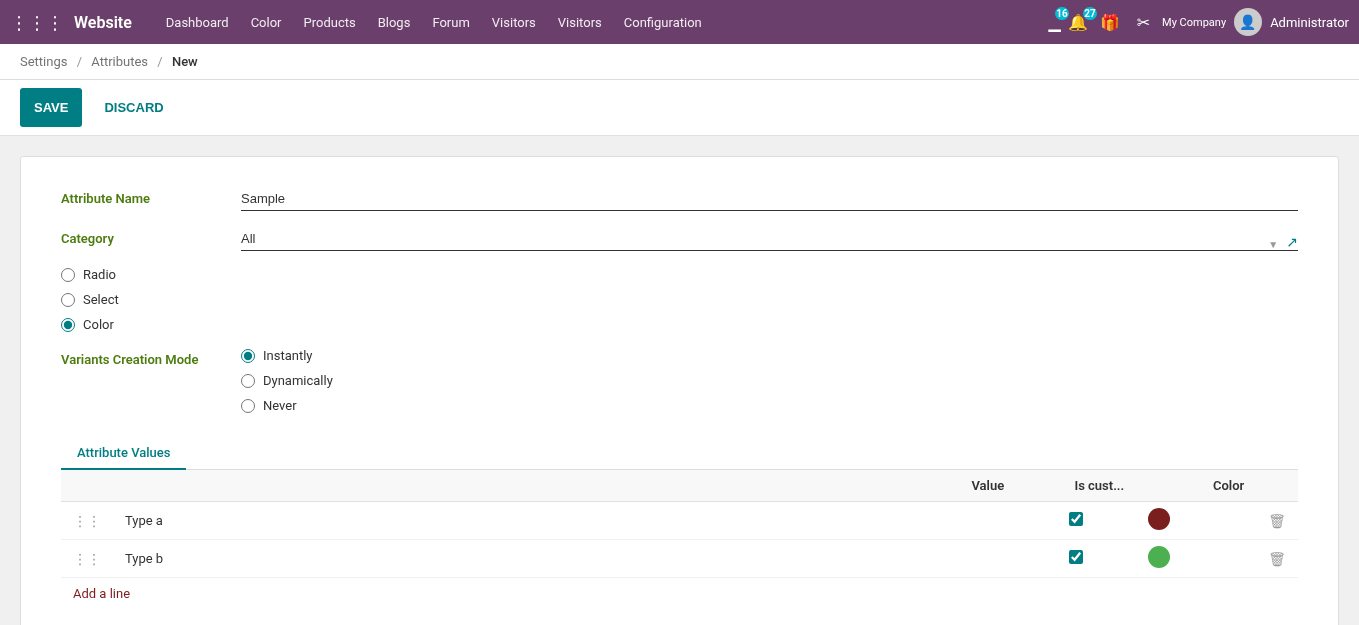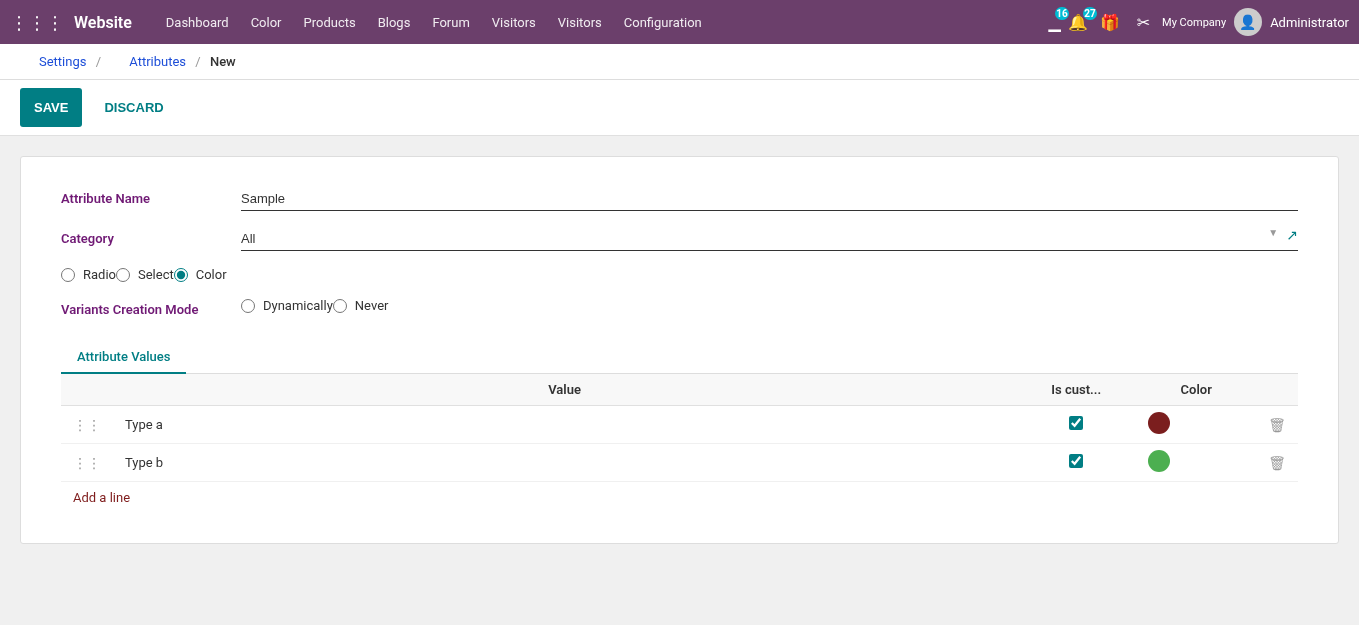--- a/index.html
+++ b/index.html
@@ -96,21 +96,21 @@
     }
 
     
     .breadcrumb-bar {
       background: white;
       padding: 10px 20px;
       border-bottom: 1px solid #ddd;
       font-size: 13px;
       color: #666;
     }
-    .breadcrumb-bar a { color: #1d4ed8; text-decoration: none; margin-left: 19px; }
+    .breadcrumb-bar a { color: #737373; text-decoration: none; }
     .breadcrumb-sep { margin: 0 6px; color: #999; }
     .breadcrumb-current { color: #333; font-weight: 500; }
 
     
     .action-bar {
       background: white;
       padding: 8px 20px;
       border-bottom: 1px solid #e0e0e0;
       display: flex;
       gap: 8px;
@@ -154,38 +154,38 @@
     .form-row {
       display: flex;
       align-items: flex-start;
       margin-bottom: 16px;
     }
     .form-label {
       width: 180px;
       min-width: 180px;
       font-weight: 600;
       font-size: 13px;
-      color: #701a75;
+      color: #4d7c0f;
       padding-top: 4px;
     }
     .form-field { flex: 1; }
     .form-input {
       width: 100%;
       border: none;
       border-bottom: 1px solid #333;
       padding: 4px 0;
       font-size: 13px;
       outline: none;
       color: #333;
     }
 
     
     .select-wrapper {
       display: flex;
-      align-items: flex-start;
+      align-items: flex-end;
       gap: 8px;
       border-bottom: 1px solid #333;
     }
     .form-select {
       flex: 1;
       border: none;
       background: transparent;
       font-size: 13px;
       padding: 4px 0;
       outline: none;
@@ -198,21 +198,21 @@
       font-size: 10px;
     }
     .external-link-icon {
       color: #017e84;
       font-size: 14px;
       cursor: pointer;
       flex-shrink: 0;
     }
 
     
-    .radio-group { display: flex; flex-direction: row; }
+    .radio-group { display: flex; flex-direction: column; gap: 10px; }
     .radio-option {
       display: flex;
       align-items: center;
       gap: 8px;
       cursor: pointer;
     }
     .radio-option input[type=radio] {
       width: 14px;
       height: 14px;
       accent-color: #017e84;
@@ -236,21 +236,21 @@
       border-bottom: 2px solid #017e84;
       font-weight: 500;
       text-align: right;
     }
 
     
     .attr-table { width: 100%; border-collapse: collapse; margin-top: 0; }
     .attr-table thead tr { background: #f8f8f8; }
     .attr-table th {
       padding: 8px 12px;
-      text-align: center;
+      text-align: right;
       font-weight: 600;
       font-size: 13px;
       color: #333;
       border-bottom: 1px solid #e0e0e0;
     }
     .attr-table td {
       padding: 6px 12px;
       font-size: 13px;
       color: #333;
       border-bottom: 1px solid #f0f0f0;
@@ -364,20 +364,24 @@
           </label>
         </div>
       </div>
     </div>
 
     <div class="form-row">
       <div class="form-label">Variants Creation Mode</div>
       <div class="form-field">
         <div class="radio-group">
           <label class="radio-option">
+            <input type="radio" name="variants_mode" checked="" style="">
+            <span class="radio-label">Instantly</span>
+          </label>
+          <label class="radio-option">
             <input type="radio" name="variants_mode" style="">
             <span class="radio-label">Dynamically</span>
           </label>
           <label class="radio-option">
             <input type="radio" name="variants_mode" style="">
             <span class="radio-label">Never</span>
           </label>
         </div>
       </div>
     </div>

